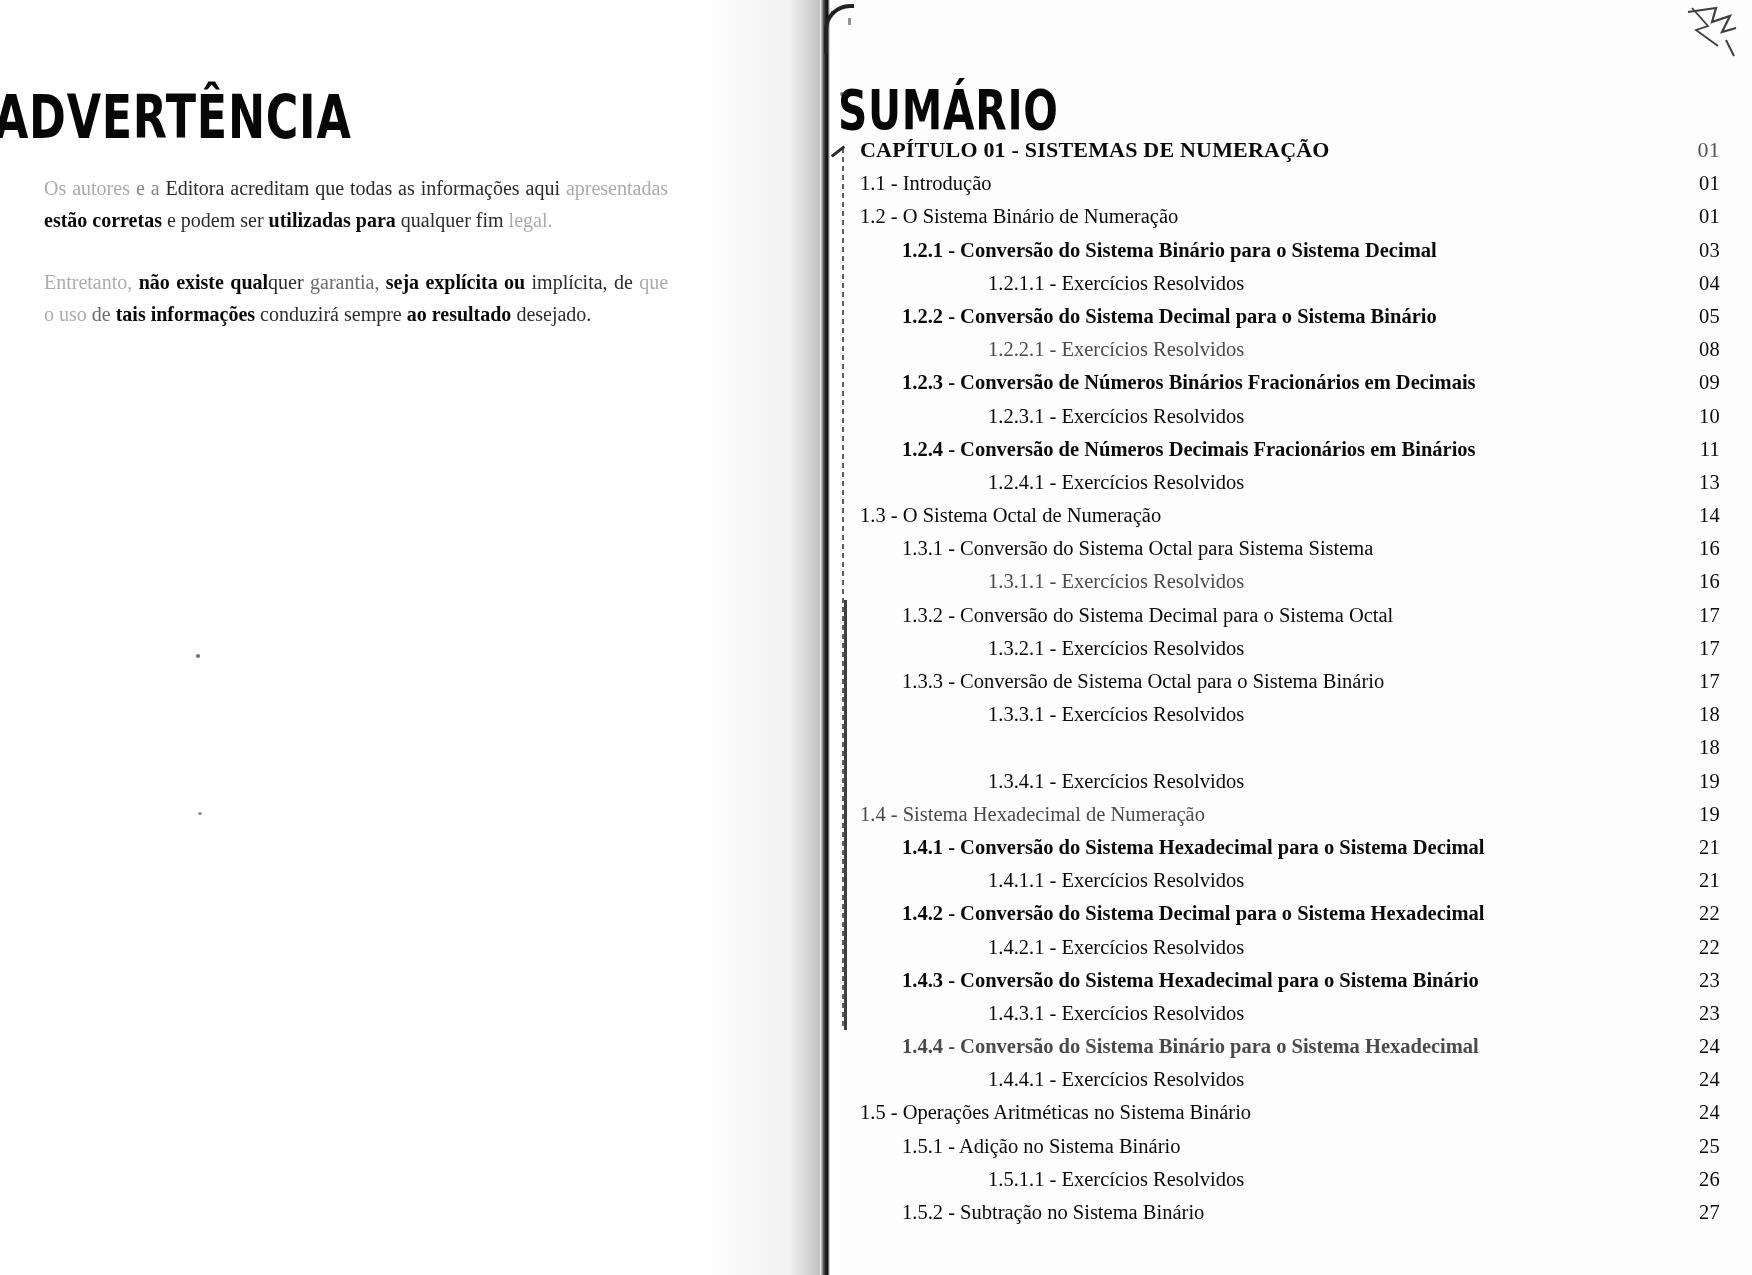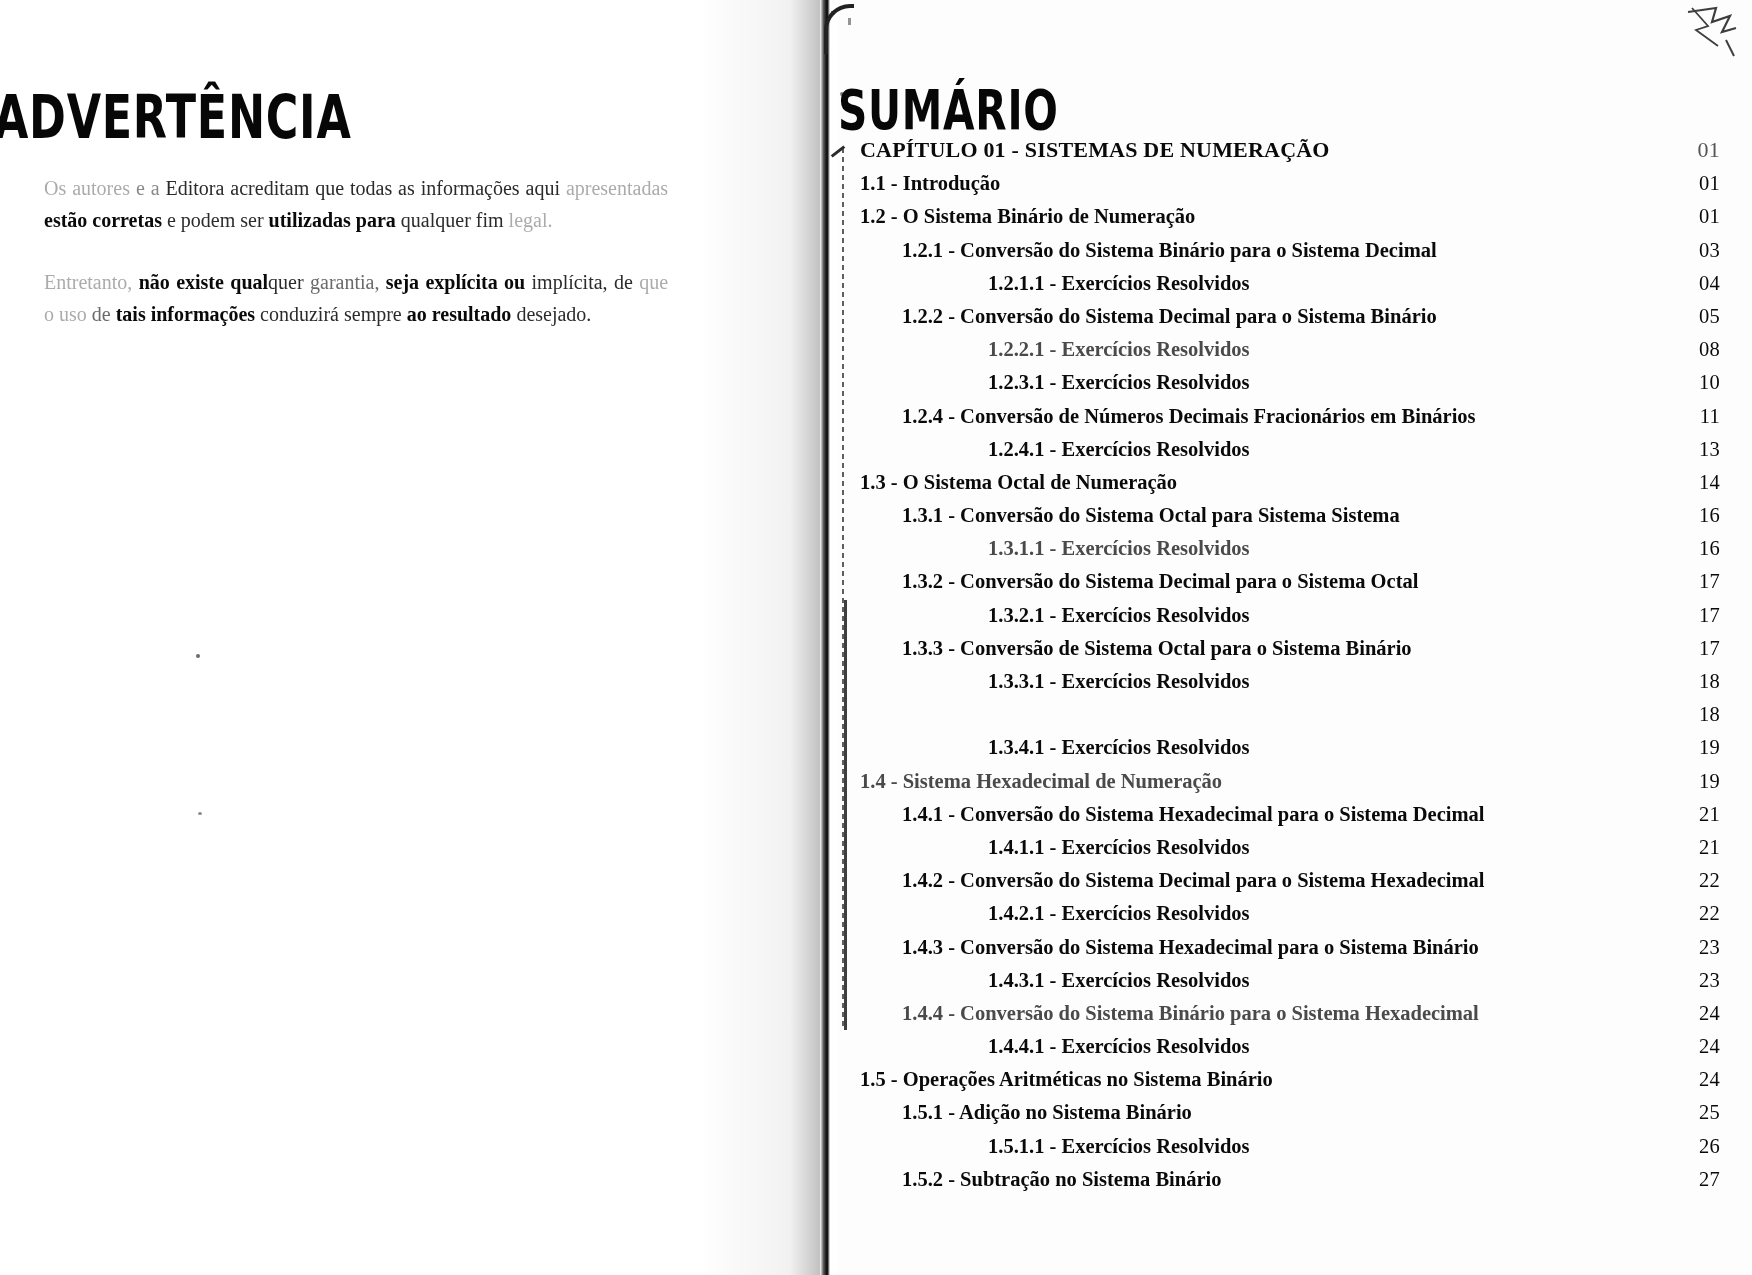--- a/index.html
+++ b/index.html
@@ -108,21 +108,21 @@
   .lv1{margin-left:0px;}
   .lv2{margin-left:42px;}
   .lv3{margin-left:128px;}
 
   
   .chapline{font-weight:bold;font-size:22px;letter-spacing:0.2px;}
   .chapline .pg{font-weight:normal;color:#555;}
 
   
   .b{font-weight:bold;}
-  .n{font-weight:bold;}
+  .n{font-weight:normal;}
   .g{color:#4a4a4a;}
   .gg{color:#6a6a6a;}
   .faint{color:#747474;}
 </style>
 </head>
 <body>
 
 <div class="scan">
 
   <div class="right-page-bg"></div>
@@ -213,20 +213,25 @@
         <div class="toc-row lv2">
           <span class="lbl b">1.2.2 - Conversão do Sistema Decimal para o Sistema Binário</span>
           <span class="dots"></span>
           <span class="pg">05</span>
         </div>
         <div class="toc-row lv3">
           <span class="lbl n g">1.2.2.1 - Exercícios Resolvidos</span>
           <span class="dots"></span>
           <span class="pg">08</span>
         </div>
+        <div class="toc-row lv2">
+          <span class="lbl b">1.2.3 - Conversão de Números Binários Fracionários em Decimais</span>
+          <span class="dots"></span>
+          <span class="pg">09</span>
+        </div>
         <div class="toc-row lv3">
           <span class="lbl n">1.2.3.1 - Exercícios Resolvidos</span>
           <span class="dots"></span>
           <span class="pg">10</span>
         </div>
         <div class="toc-row lv2">
           <span class="lbl b">1.2.4 - Conversão de Números Decimais Fracionários em Binários</span>
           <span class="dots"></span>
           <span class="pg">11</span>
         </div>

